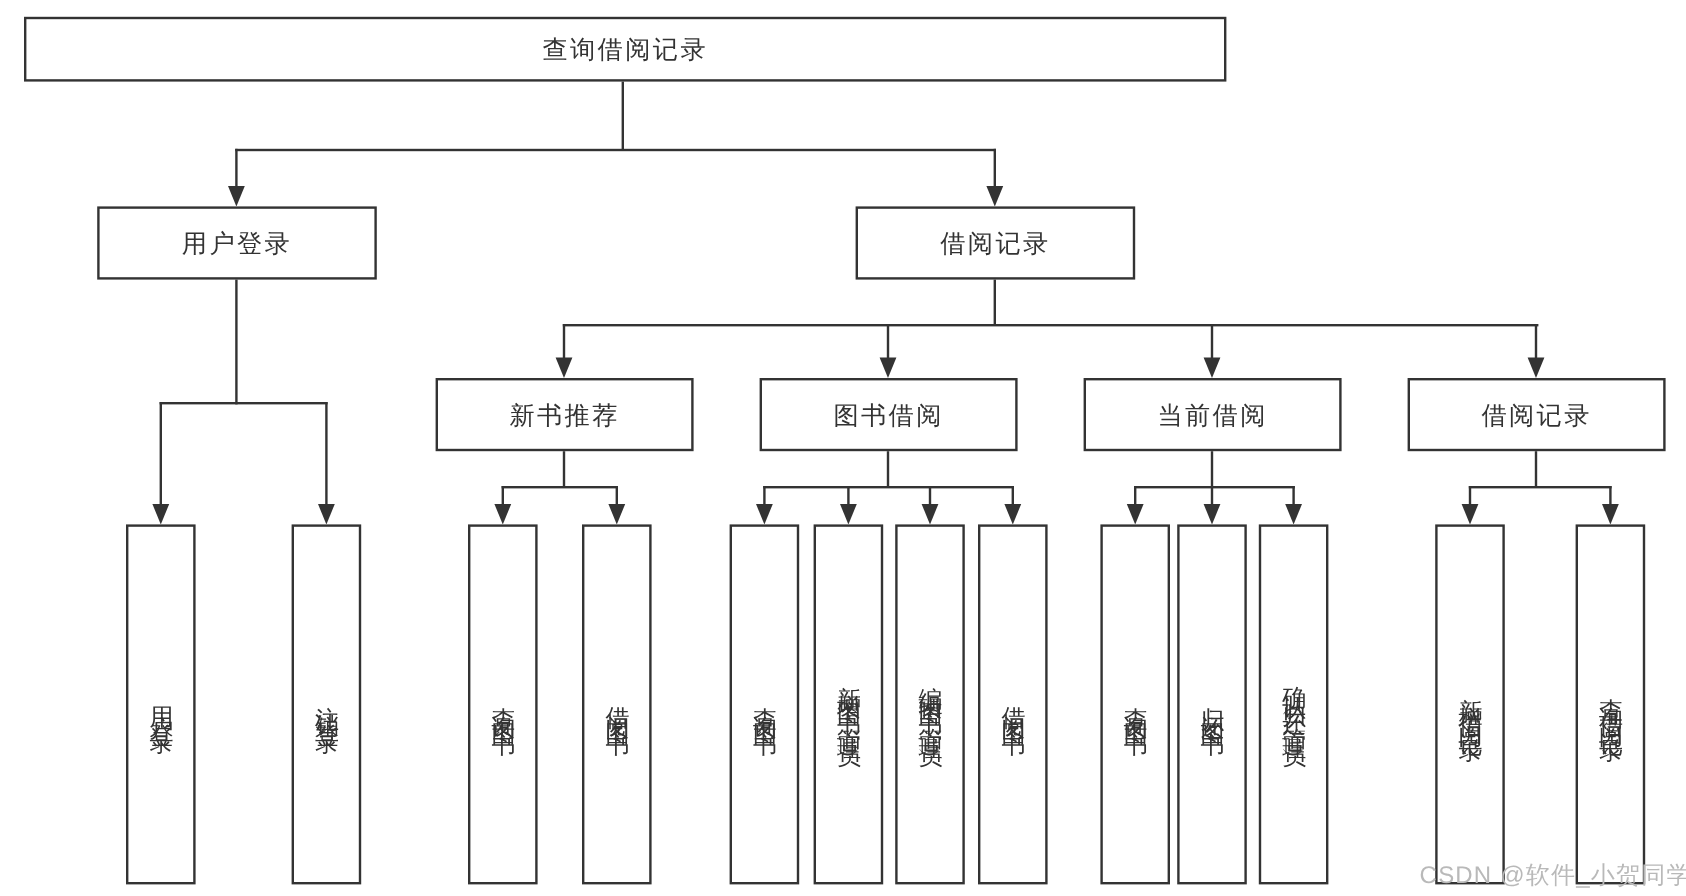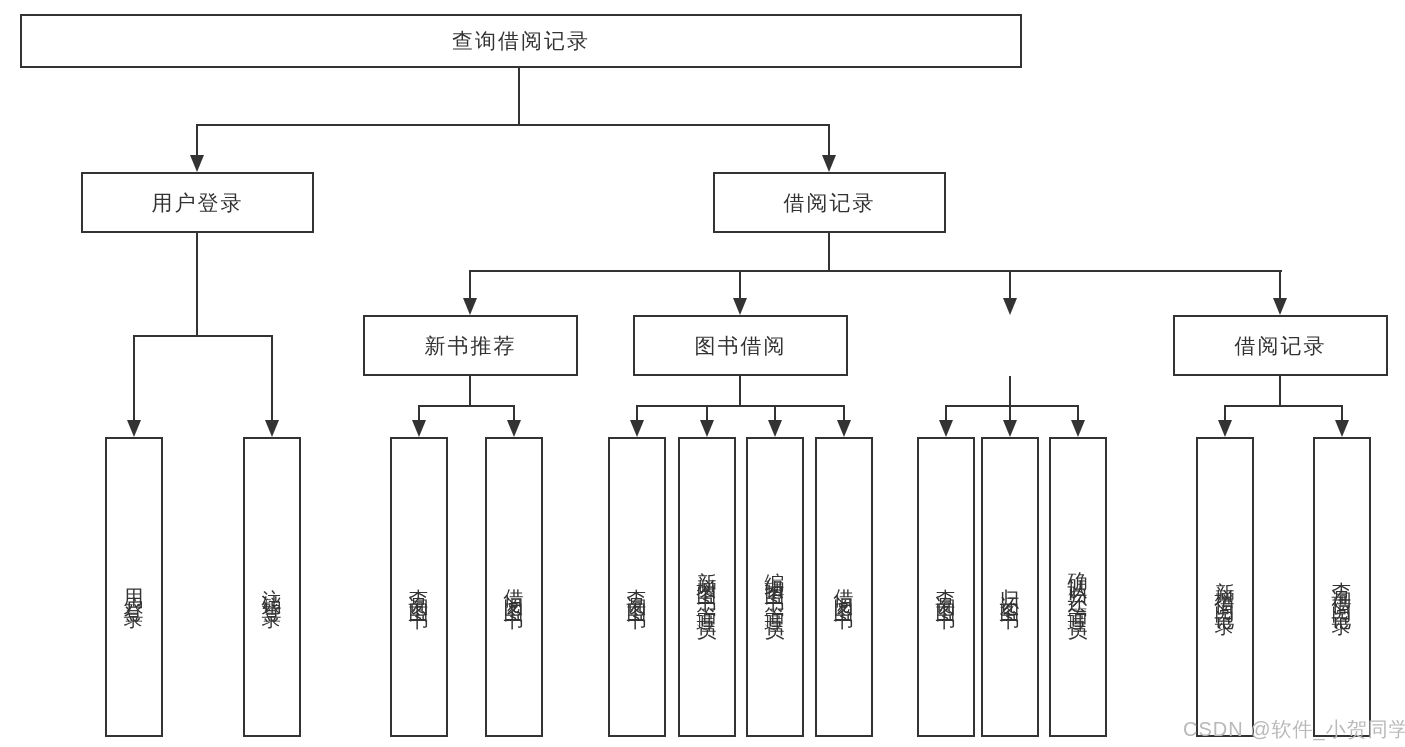--- a/index.html
+++ b/index.html
@@ -91,20 +91,23 @@
   <div class="ar" style="left:733px; top:298px;"></div>
   <div class="ar" style="left:1003px; top:298px;"></div>
   <div class="ar" style="left:1273px; top:298px;"></div>
 
   <div class="box hbox" style="left:633px; top:315px; width:215px; height:61px;">
     <span>图书借阅</span>
   </div>
   <div class="box hbox" style="left:363px; top:315px; width:215px; height:61px;">
     <span>新书推荐</span>
   </div>
+  <div class="box hbox" style="left:903px; top:315px; width:215px; height:61px;">
+    <span>当前借阅</span>
+  </div>
   <div class="box hbox" style="left:1173px; top:315px; width:215px; height:61px;font-family:Liberation Serif, serif;">
     <span>借阅记录</span>
   </div>
 
   <div class="vl" style="left:469px; top:376px; height:30px;"></div>
   <div class="hl" style="left:418px; top:405px; width:97px;"></div>
   <div class="vl" style="left:418px; top:405px; height:16px;"></div>
   <div class="vl" style="left:513px; top:405px; height:16px;"></div>
   <div class="ar" style="left:412px; top:420px;"></div>
   <div class="ar" style="left:507px; top:420px;"></div>

